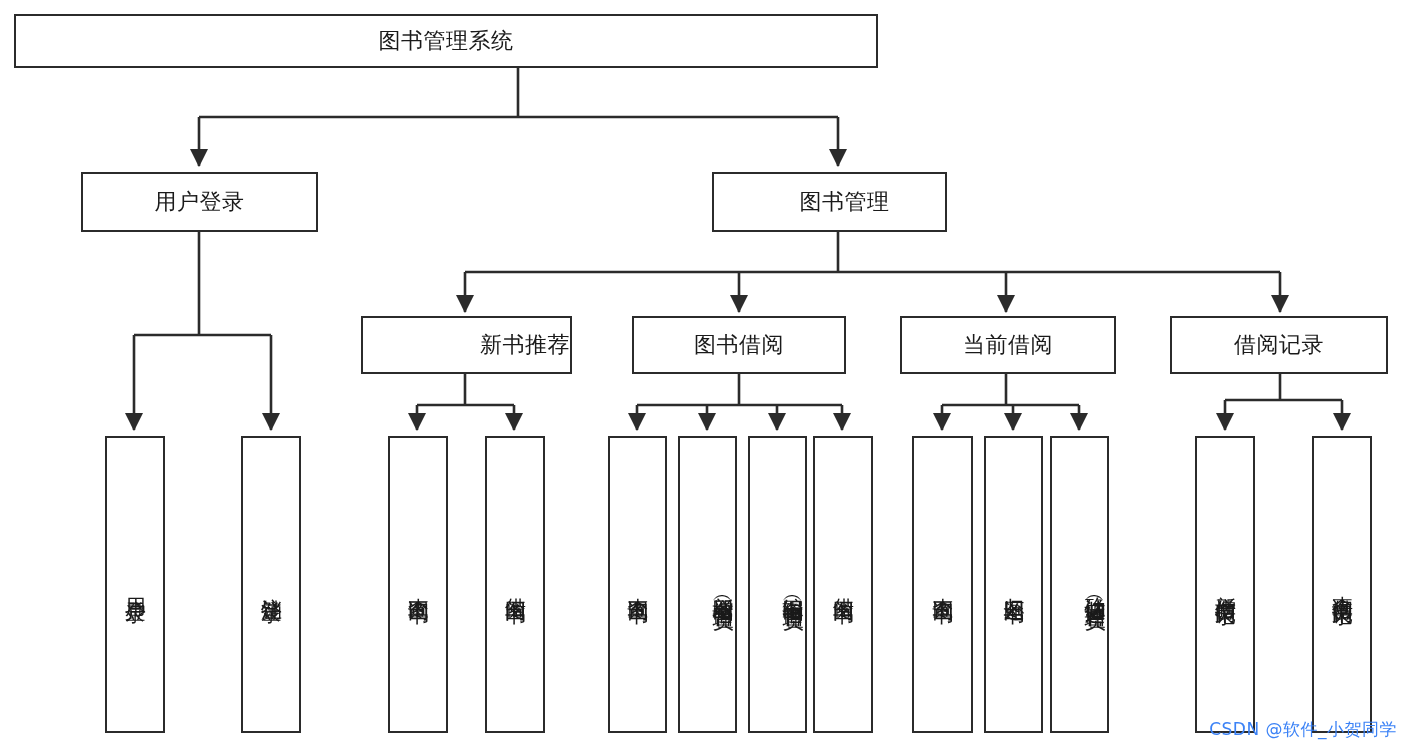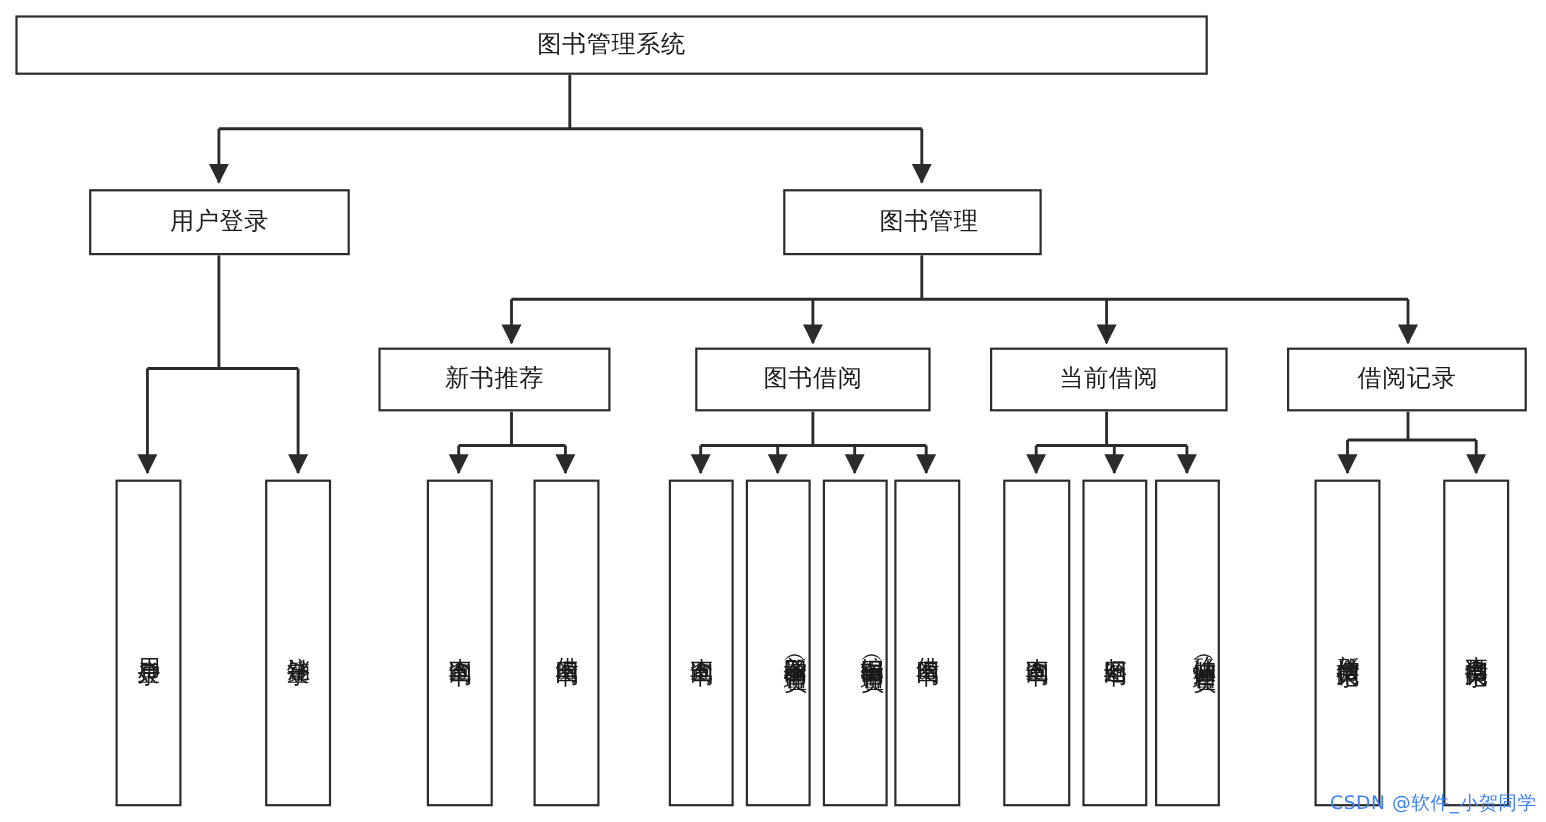--- a/index.html
+++ b/index.html
@@ -114,32 +114,32 @@
       <path d="M 1013 405 L 1013 430" marker-end="url(#arrow)"></path>
       <path d="M 1079 405 L 1079 430" marker-end="url(#arrow)"></path>
 
       <path d="M 1280 374 L 1280 400"></path>
       <path d="M 1225 400 L 1342 400"></path>
       <path d="M 1225 400 L 1225 430" marker-end="url(#arrow)"></path>
       <path d="M 1342 400 L 1342 430" marker-end="url(#arrow)"></path>
     </g>
   </svg>
 
-  <div class="node horiz" style="left:14px; top:14px; width:1084px; height:54px;">
+  <div class="node horiz" style="left:14px; top:14px; width:864px; height:54px;">
     <span>图书管理系统</span>
   </div>
 
   <div class="node horiz" style="left:81px; top:172px; width:237px; height:60px;">
     <span>用户登录</span>
   </div>
   <div class="node horiz" style="left:712px; top:172px; width:235px; height:60px;padding-left:30px;">
     <span>图书管理</span>
   </div>
 
-  <div class="node horiz" style="left:344px; top:316px; width:211px; height:58px;">
+  <div class="node horiz" style="left:361px; top:316px; width:211px; height:58px;justify-content:flex-end;">
     <span>新书推荐</span>
   </div>
   <div class="node horiz" style="left:900px; top:316px; width:216px; height:58px;">
     <span>当前借阅</span>
   </div>
   <div class="node horiz" style="left:632px; top:316px; width:214px; height:58px;">
     <span>图书借阅</span>
   </div>
   <div class="node horiz" style="left:1170px; top:316px; width:218px; height:58px;align-items:center;">
     <span>借阅记录</span>

